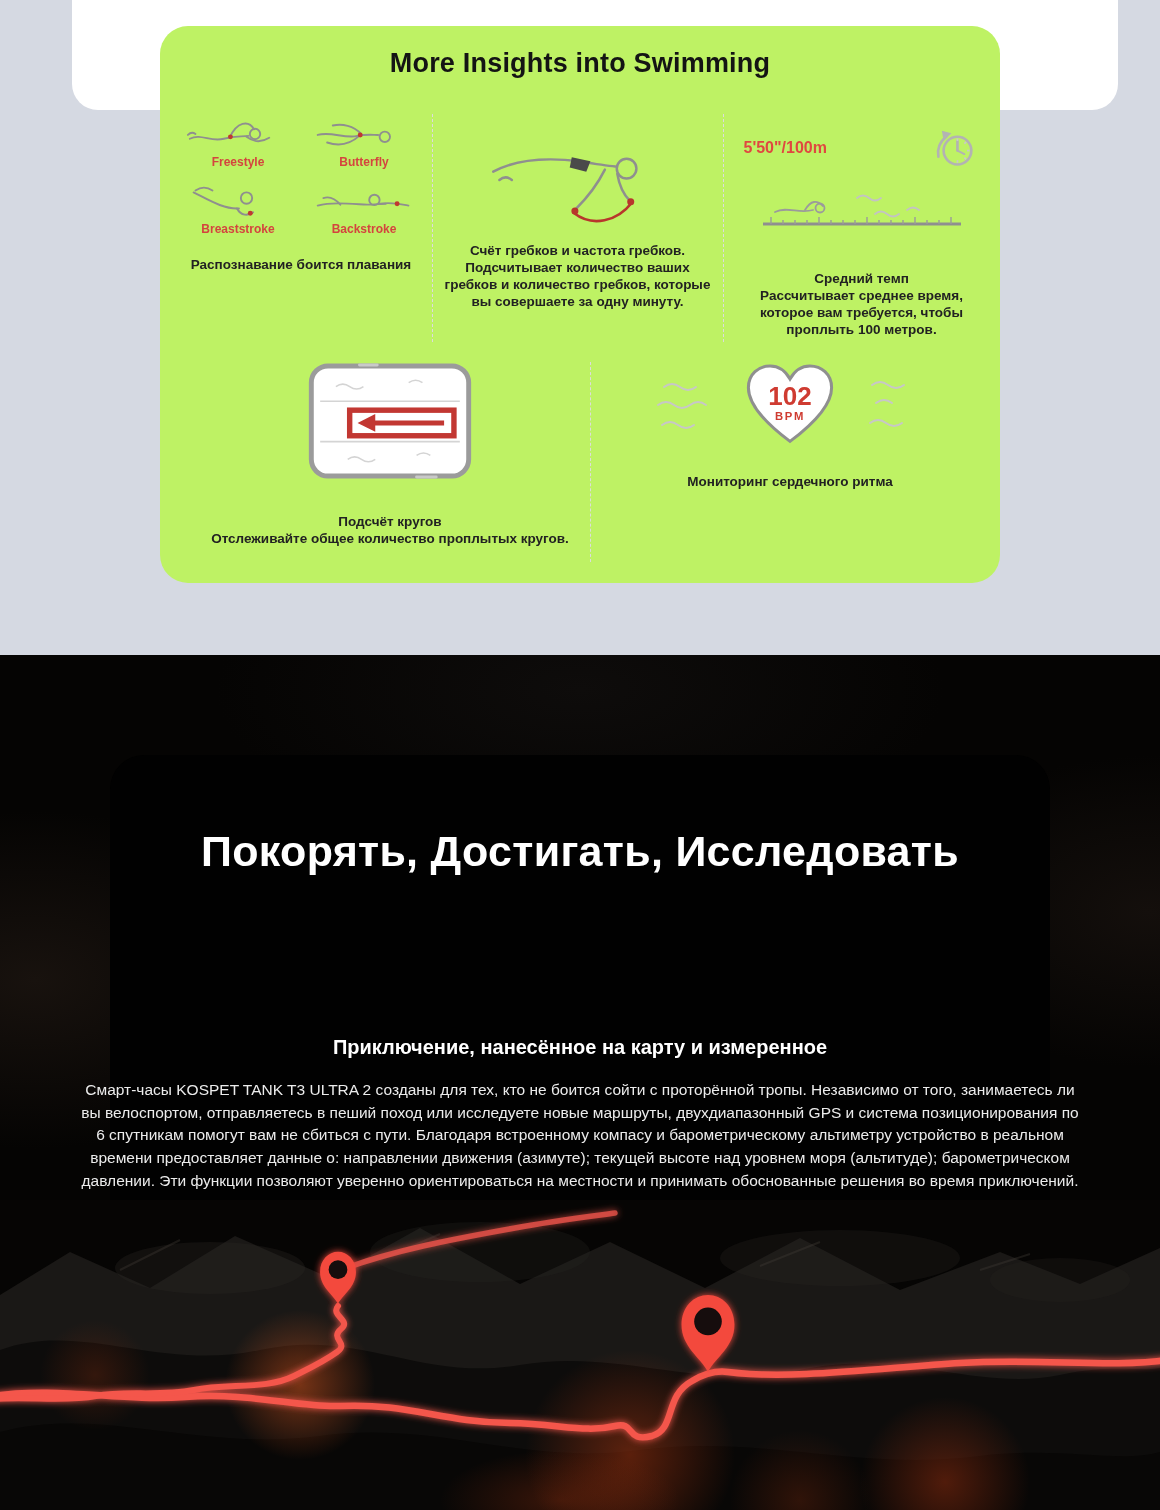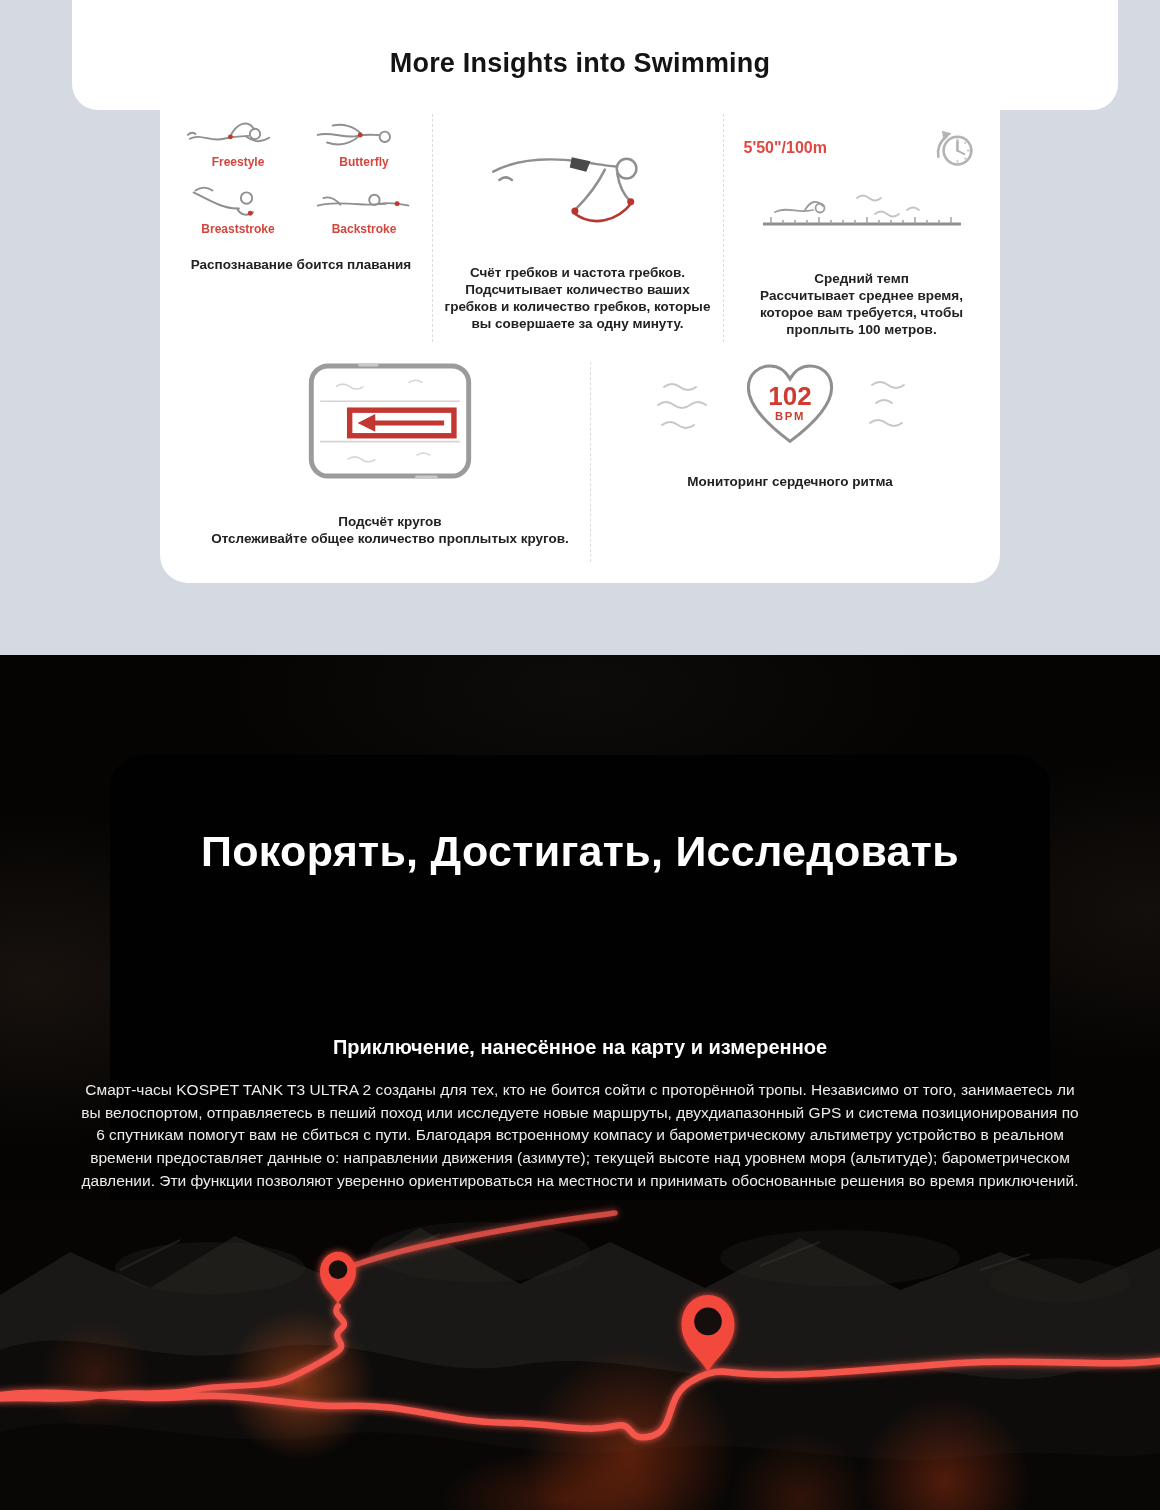--- a/index.html
+++ b/index.html
@@ -2,21 +2,21 @@
 <html><head>
 <meta charset="utf-8">
 <style>
   * { margin:0; padding:0; box-sizing:border-box; }
   html,body { width:1160px; height:1510px; overflow:hidden; background:#fff;
     font-family:"Liberation Sans","DejaVu Sans",sans-serif; }
 
   
   .section-swim { position:relative; width:1160px; height:655px; background:#d5d9e2; overflow:hidden; }
   .band-a { position:absolute; left:72px; right:42px; top:-26px; height:136px; background:#fff; border-radius:26px; }
-  .card { position:absolute; left:160px; top:26px; width:840px; height:557px; background:#ffffff; border-radius:28px; }
+  .card { position:absolute; left:160px; top:26px; width:840px; height:557px; background:#bef264; border-radius:28px; }
 
   .swim-heading { position:absolute; top:22px; left:0; width:100%; text-align:center;
     font-size:27px; font-weight:700; color:#141414; letter-spacing:.2px; }
 
   .feat { position:absolute; display:flex; flex-direction:column; align-items:center; text-align:center; }
   .caption { font-size:13.5px; line-height:1.26; font-weight:600; color:#222; }
   .caption .t { display:block; }
   .caption .d { display:block; }
 
   .sep { position:absolute; width:0; border-left:1px dashed #dcdcdc; }
@@ -129,21 +129,21 @@
           <circle cx="137" cy="47" r="9.5"></circle>
           <path d="M116,48 C108,64 98,76 88,86"></path>
           <path d="M128,52 C130,64 134,72 140,78"></path>
           <path d="M14,58 q6,-5 12,0"></path>
         </g>
         <path d="M84,36 L102,40 L98,50 L82,46 Z" fill="#4a4a4a"></path>
         <path d="M86,90 C104,104 128,98 142,80" fill="none" stroke="#b8362c" stroke-width="2.6" stroke-linecap="round"></path>
         <circle cx="87" cy="88" r="3.4" fill="#b8362c"></circle>
         <circle cx="141" cy="79" r="3.4" fill="#b8362c"></circle>
       </svg>
-      <p class="caption" style="margin-top:22px; width:274px;">
+      <p class="caption" style="width:274px;">
         <span class="t">Счёт гребков и частота гребков.</span>
         <span class="d">Подсчитывает количество ваших гребков и количество гребков, которые вы совершаете за одну минуту.</span>
       </p>
     </div>
 
     <div class="feat" style="left:563px; top:82px; width:277px;">
       <div class="pace-head">
         <span class="pace-label">5'50"/100m</span>
         <svg width="52" height="52" viewBox="0 0 60 60">
           <g fill="none" stroke="#b3b3b3" stroke-width="3" stroke-linecap="round">

